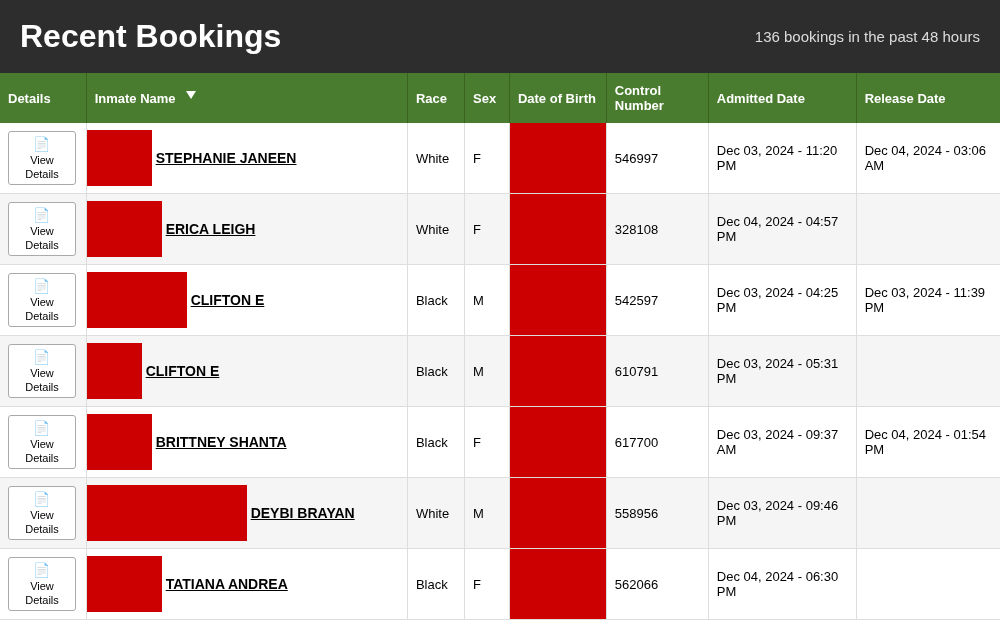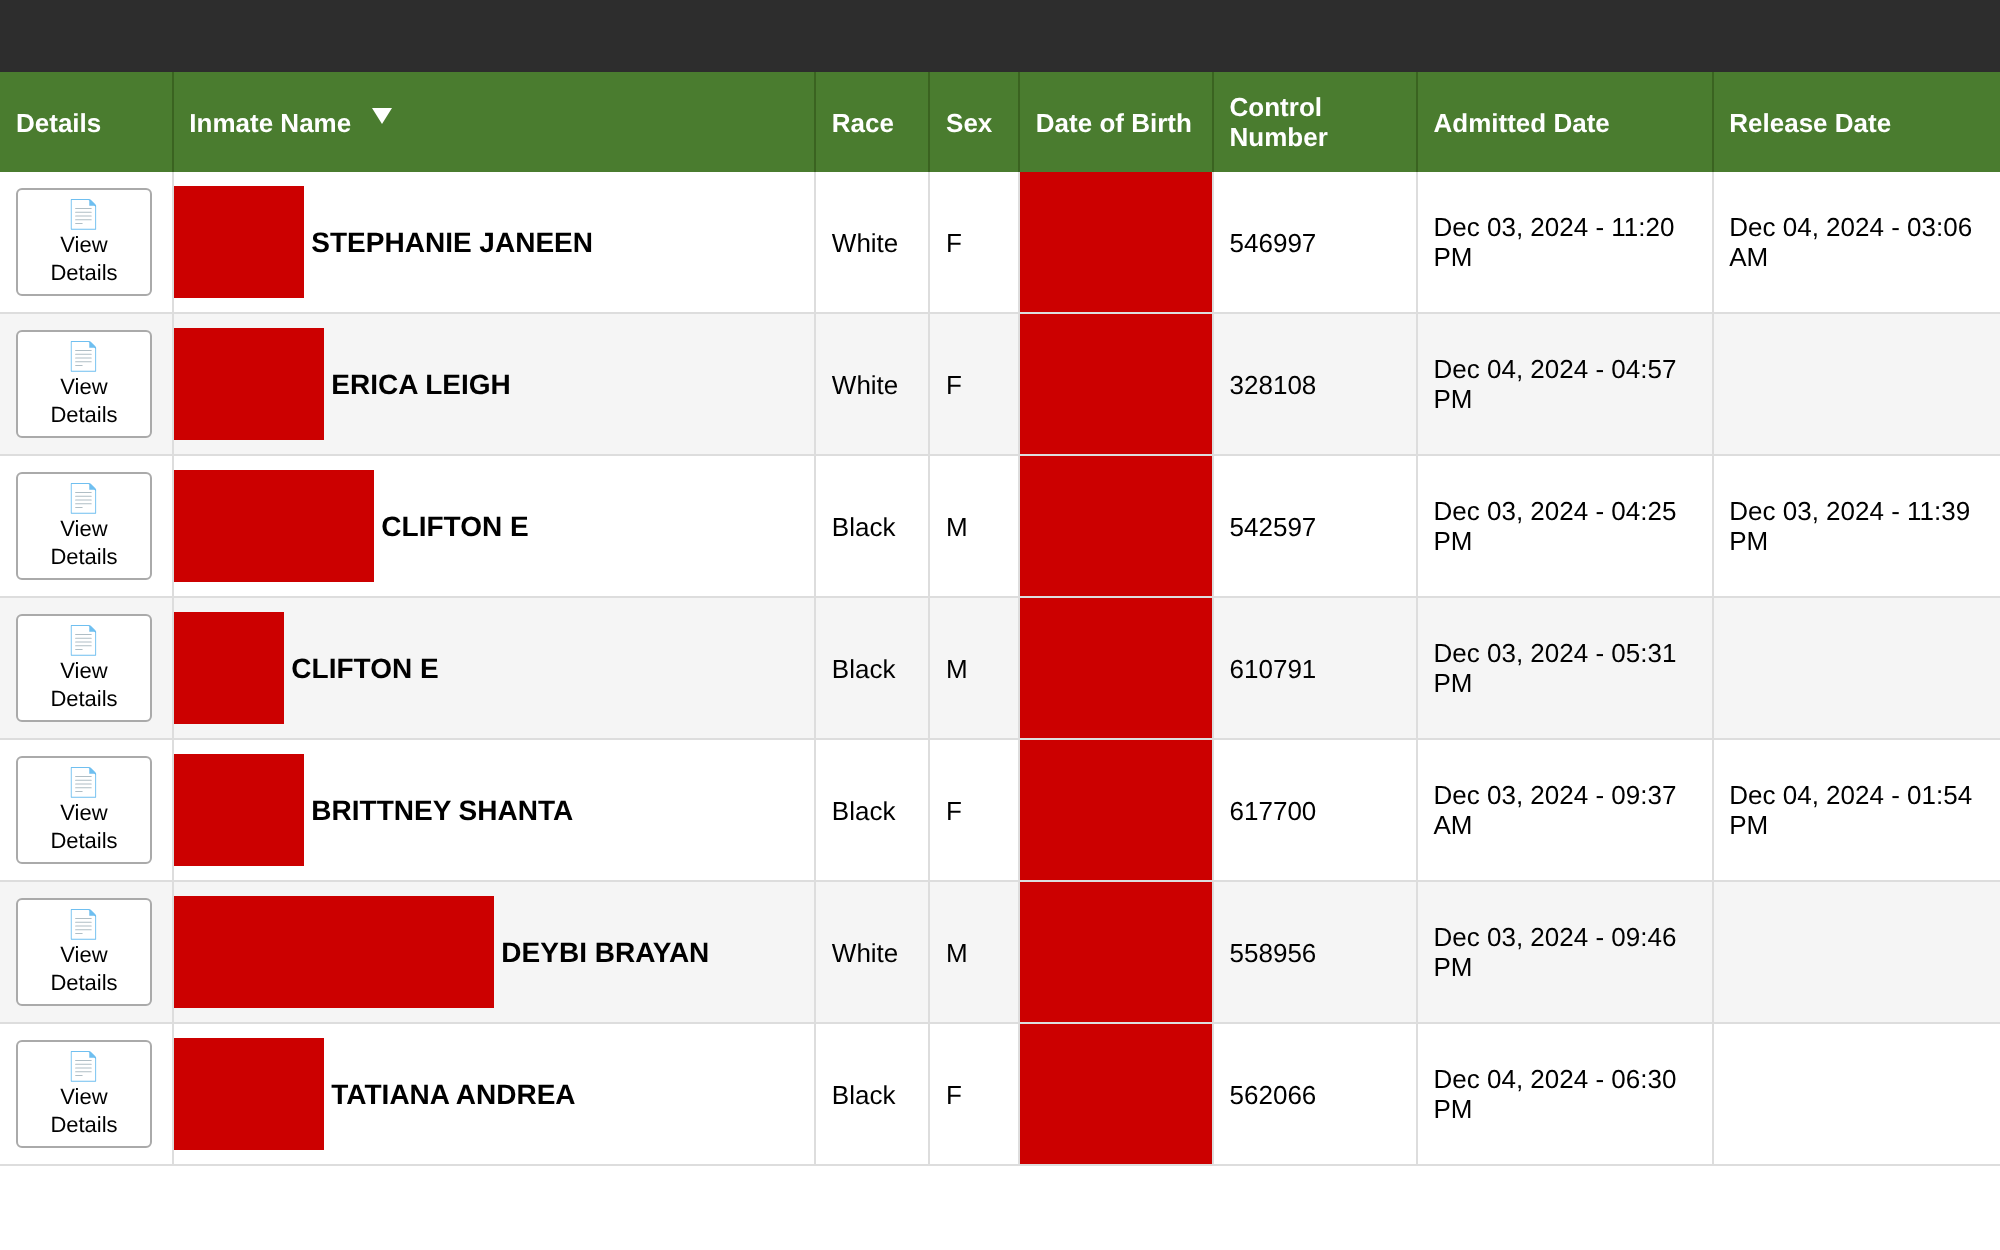--- a/index.html
+++ b/index.html
@@ -99,26 +99,29 @@
     .red-block {
       background: #cc0000;
       display: inline-block;
       height: 56px;
       flex-shrink: 0;
     }
     .inmate-name-text {
       font-weight: bold;
       font-size: 14px;
       padding-left: 4px;
+      text-decoration: underline;
     }
   </style>
 </head>
 <body>
 
 <div class="header">
+  <span class="header-title">Recent Bookings</span>
+  <span class="header-subtitle">136 bookings in the past 48 hours</span>
 </div>
 
 <table>
   <thead>
     <tr>
       <th style="width:80px">
         <span>Details</span>
       </th>
       <th style="width:315px">
         <div class="th-inmate-name">

